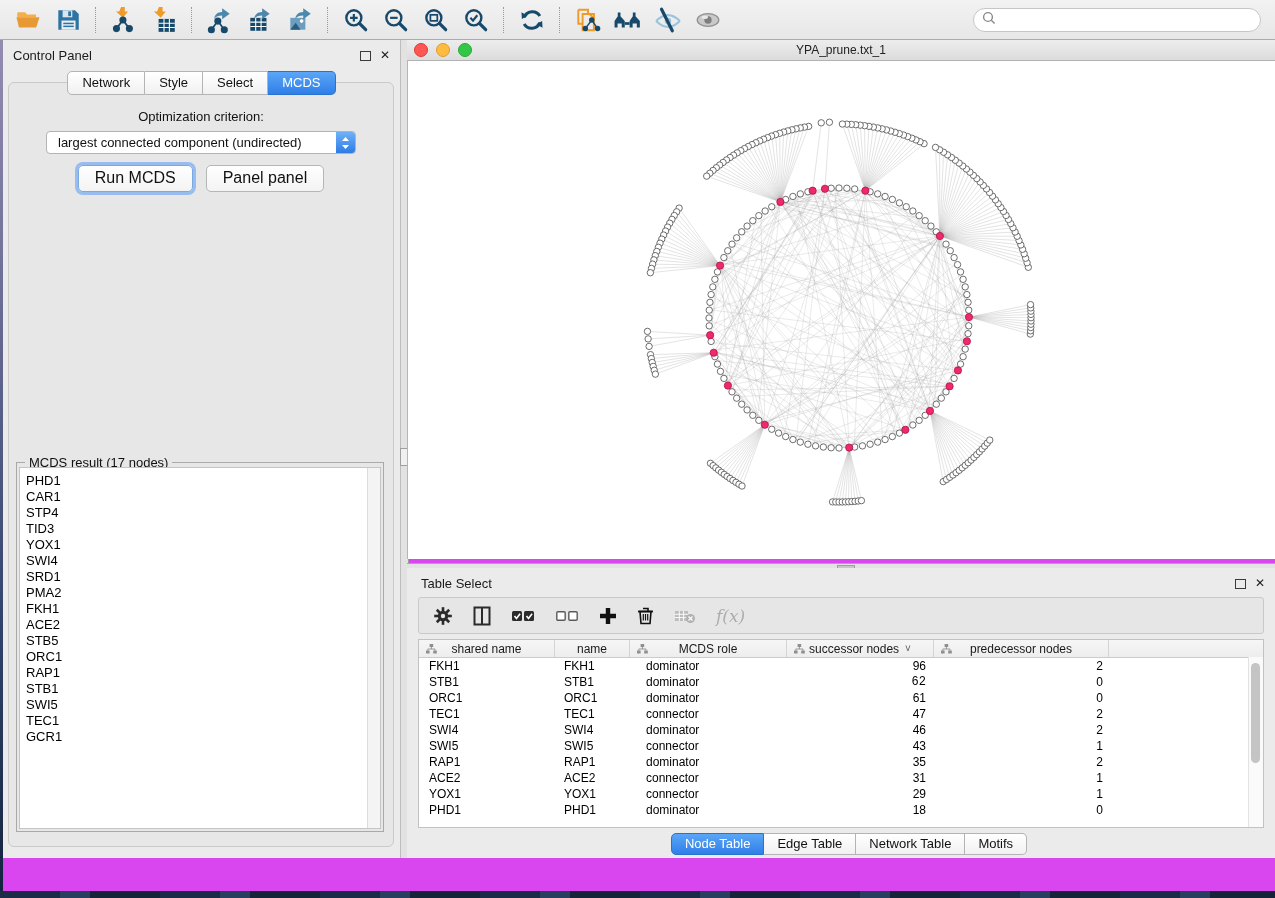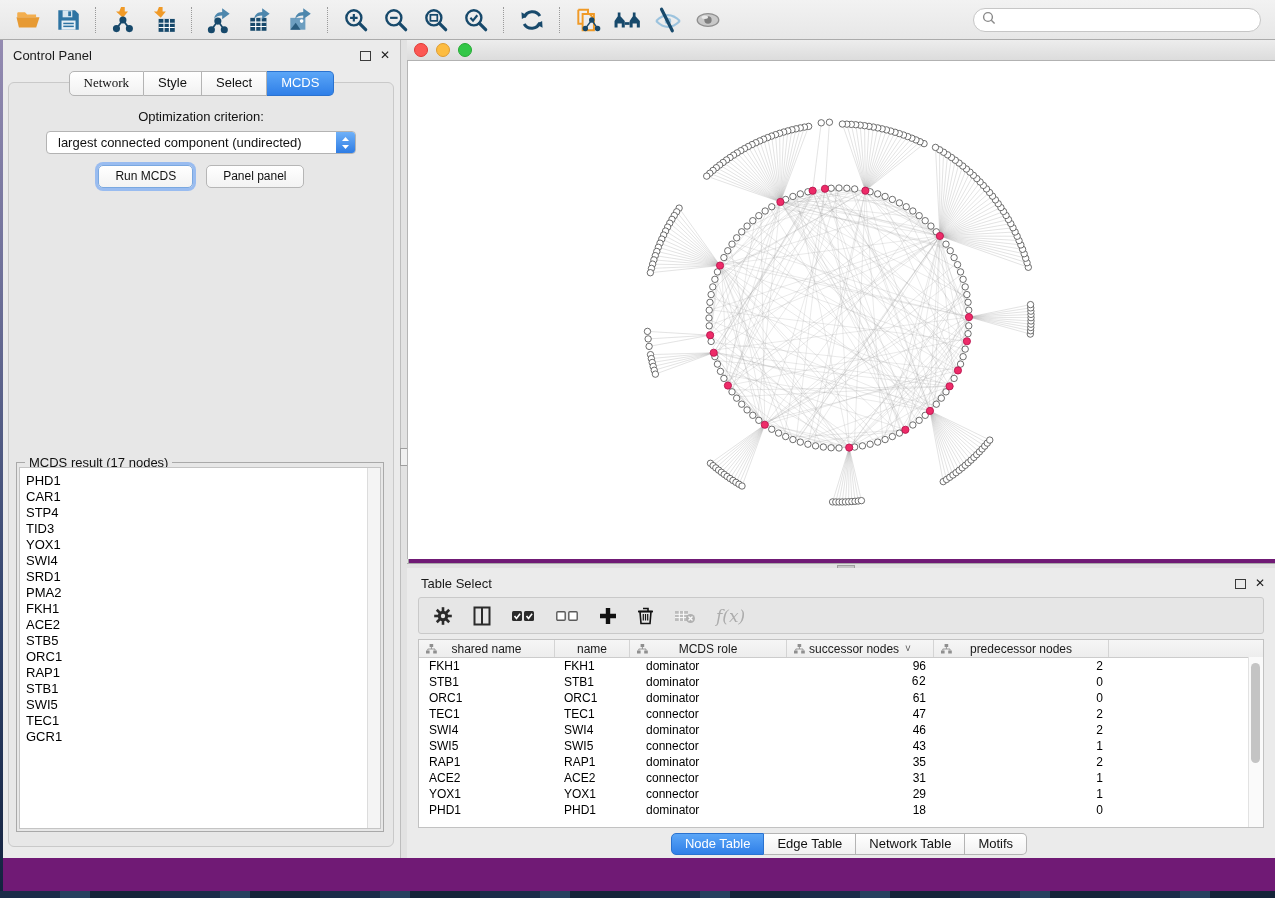--- a/index.html
+++ b/index.html
@@ -15,45 +15,45 @@
   .toolbar{position:absolute;left:0;top:0;width:1275px;height:40px;background:linear-gradient(#f2f2f2,#e7e7e7);
     border-bottom:1px solid #ababab;display:flex;align-items:center;padding:0 8px;box-sizing:border-box;}
   .tb-icon{width:34px;height:30px;display:flex;align-items:center;justify-content:center;margin:0 3px;flex:0 0 auto;}
   .tb-sep{width:1px;height:26px;margin:0 7px;border-left:1px dotted #9a9a9a;flex:0 0 auto;}
   .tb-spacer{flex:1 1 auto;}
   .search-box{width:288px;height:24px;background:#fff;border:1px solid #c6c6c6;border-radius:12px;
     display:flex;align-items:center;padding:0 8px;box-sizing:border-box;margin-right:6px;}
   .search-box input{border:none;outline:none;flex:1;font-size:12px;background:transparent;margin-left:5px;
     font-family:"Liberation Sans","DejaVu Sans",sans-serif;}
   
-  .app{position:absolute;left:3px;top:40px;width:1272px;height:851px;background:#701a75;}
+  .app{position:absolute;left:3px;top:40px;width:1272px;height:851px;background:#d946ef;}
   
   .ctrl{position:absolute;left:0;top:0;width:397px;height:818px;background:#ebebeb;}
   .panel-title-row{height:26px;display:flex;align-items:center;padding:2px 10px 0 10px;}
   .panel-title{font-size:13px;color:#1a1a1a;}
   .pt-spacer{flex:1;}
   .float-btn{width:9px;height:8px;border:1.5px solid #3a3a3a;margin-right:9px;margin-top:1px;}
   .close-btn{font-size:12px;font-weight:bold;color:#1a1a1a;line-height:1;}
   .tabbar{position:absolute;left:0;top:31px;width:100%;display:flex;justify-content:center;z-index:3;}
   .tab{font-size:13px;color:#111;background:linear-gradient(#ffffff,#f1f1f1);border:1px solid #b4b4b4;
     border-left:none;padding:3px 14px 4px 14px;}
-  .tab:first-child{border-left:1px solid #b4b4b4;border-radius:5px 0 0 5px;font-family:Liberation Serif, serif;}
+  .tab:first-child{border-left:1px solid #b4b4b4;border-radius:5px 0 0 5px;}
   .tab:last-child{border-radius:0 5px 5px 0;}
   .tab.active{background:linear-gradient(#5ba6f7,#2f7fe8);color:#fff;border-color:#2a72cf;}
   .tab-content{position:absolute;left:5px;top:42px;width:384px;height:763px;background:#e7e7e7;
     border:1px solid #c9c9c9;border-radius:6px;}
   .opt-label{margin-top:26px;text-align:center;font-size:13px;color:#111;}
   .dropdown{position:absolute;left:37px;top:48px;width:310px;height:23px;background:#fff;border:1px solid #b3b3b3;
     border-radius:4px;display:flex;align-items:center;box-sizing:border-box;}
   .dropdown .val{flex:1;font-size:13px;padding-left:11px;color:#111;white-space:nowrap;}
   .dd-step{width:19px;height:21px;border-radius:0 3px 3px 0;background:linear-gradient(#6fb1f8,#2e7ce4);
     display:flex;flex-direction:column;align-items:center;justify-content:center;color:#fff;}
   .dd-step svg{display:block;}
   .btn-row{position:absolute;left:0;top:82px;width:100%;display:flex;justify-content:center;gap:13px;}
-  .mac-btn{font-size:12px;color:#111;background:linear-gradient(#ffffff,#f3f3f3);border:1px solid #b6b6b6;
+  .mac-btn{font-size:16px;color:#111;background:linear-gradient(#ffffff,#f3f3f3);border:1px solid #b6b6b6;
     border-radius:5px;padding:3px 16px 4px 16px;}
   .mac-btn.focus{box-shadow:0 0 0 3px rgba(110,165,245,.65);border-color:#7aa8e0;}
   .fieldset{position:absolute;left:7px;top:379px;width:366px;height:368px;border:1px solid #a9a9a9;}
   .legend{position:absolute;left:8px;top:-8px;background:#e7e7e7;padding:0 4px;font-size:13px;color:#111;}
   .mcds-list{position:absolute;left:2px;top:4px;right:2px;bottom:2px;background:#fff;border:1px solid #c4c4c4;
     overflow:hidden;}
   .mcds-item{font-size:13px;line-height:16px;padding-left:6px;color:#000;}
   .mcds-scroll{position:absolute;right:0;top:0;bottom:0;width:12px;background:#f4f4f4;border-left:1px solid #dcdcdc;}
   
   .vsplit{position:absolute;left:397px;top:0;width:7px;height:818px;background:#e2e2e2;border-left:1px solid #bdbdbd;border-right:1px solid #9e9e9e;}
@@ -323,20 +323,21 @@
       </div>
     </div>
   </div>
 
   <div class="vsplit">
       <div class="grip"></div>
     </div>
 
   <div class="netwin">
     <div class="net-titlebar">
+      <span class="net-title">YPA_prune.txt_1</span>
       <div class="lights">
         <span class="light red"></span>
         <span class="light yellow"></span>
         <span class="light green"></span>
       </div>
     </div>
     <div class="net-canvas">
       <svg id="net-svg" width="868" height="498" viewBox="0 0 868 498">
           <line x1="372.385919710374" y1="140.9638436012237" x2="429.08449751225845" y2="127.01411288059208" stroke="#9a9a9a" stroke-width="0.55" opacity="0.38"></line>
           <line x1="372.385919710374" y1="140.9638436012237" x2="541.5756077584219" y2="188.64039958531342" stroke="#9a9a9a" stroke-width="0.55" opacity="0.38"></line>

